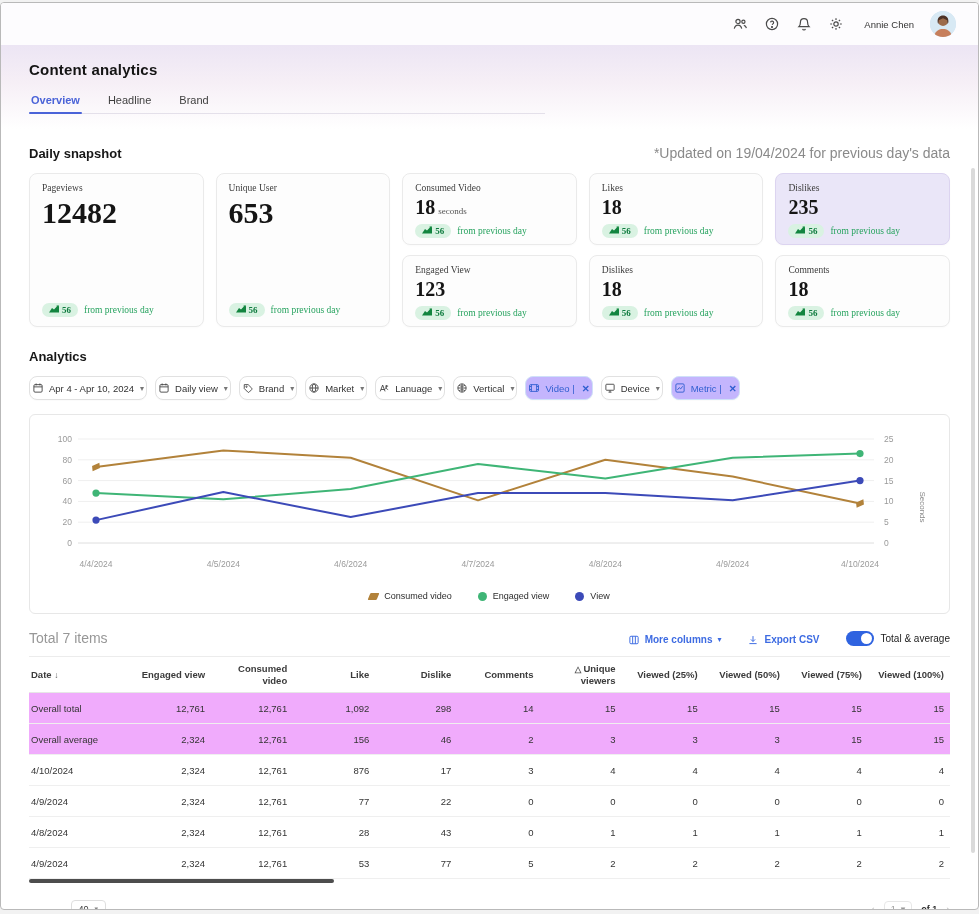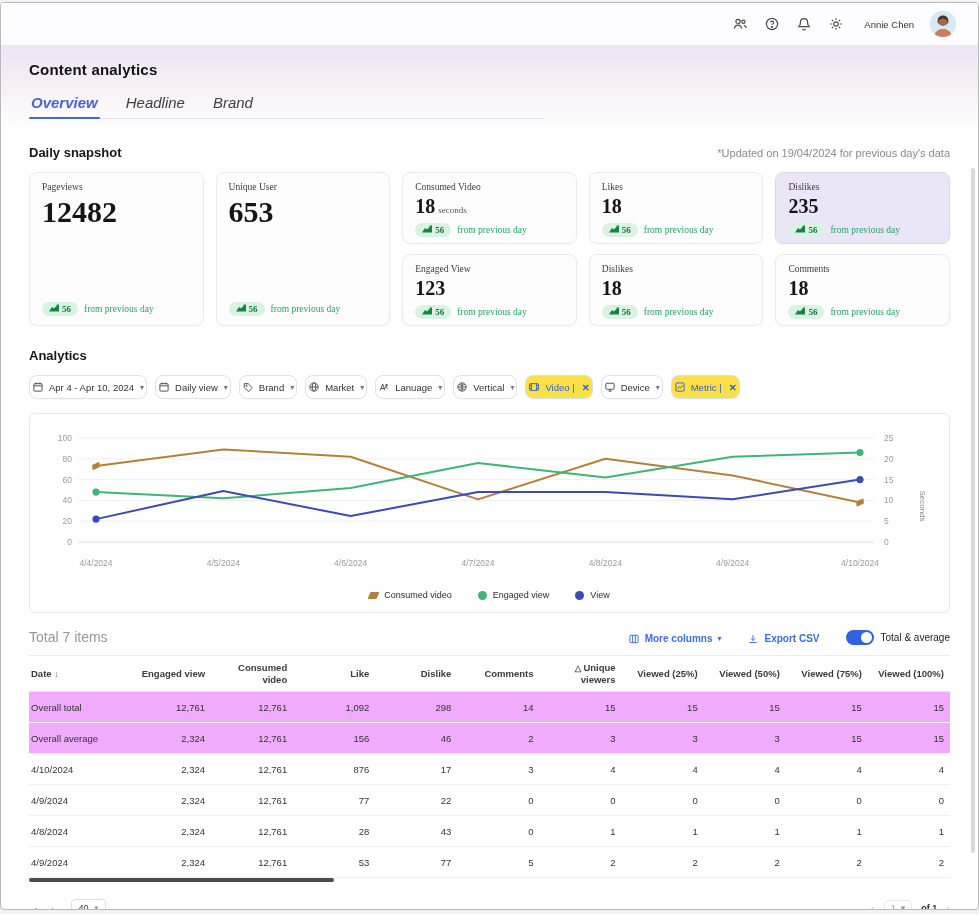--- a/index.html
+++ b/index.html
@@ -15,29 +15,29 @@
   .topbar .tb-icon svg { width:16px; height:16px; stroke:#4a4a4a; fill:none; stroke-width:1.2; }
   .user-name { font-size:9.5px; color:#333; margin-left:4px; }
   .avatar { width:26px; height:26px; border-radius:50%; background:#cfe3f2; overflow:hidden;
             display:inline-flex; align-items:flex-end; justify-content:center; }
 
   
   .page-header { padding:16px 28px 0; height:84px;
      background:linear-gradient(180deg, #ece5f4 0%, #f6eff6 45%, #ffffff 100%); }
   .page-title { font-size:15px; font-weight:bold; color:#141414; letter-spacing:.2px; }
   .tabs { display:flex; gap:24px; margin-top:16px; border-bottom:1px solid #e4e0ea; width:56%; }
-  .tab { font-size:15px; color:#3f3f3f; padding:0 2px 7px; cursor:pointer; position:relative;font-style:italic; }
+  .tab { font-size:11px; color:#3f3f3f; padding:0 2px 7px; cursor:pointer; position:relative; }
   .tab.active { color:#4a63d8; font-weight:bold; }
   .tab.active::after { content:""; position:absolute; left:0; right:0; bottom:-1px; height:2.5px;
                        background:#4a63d8; border-radius:2px; }
 
   
   .section-row { display:flex; justify-content:space-between; align-items:baseline; padding:16px 28px 0; }
   .section-title { font-size:13px; font-weight:bold; color:#171717; }
-  .updated-note { font-size:11px; color:#8a8a8a; }
+  .updated-note { font-size:14px; color:#8a8a8a; }
   .cards { display:grid; grid-template-columns:repeat(5,1fr); grid-template-rows:72px 72px;
            gap:10px 12px; margin:12px 28px 0; }
   .card { background:#fdfdfd; border:1px solid #eaeaea; border-radius:8px; padding:9px 12px;
           display:flex; flex-direction:column; box-shadow:0 1px 2px rgba(0,0,0,.02);font-family:Liberation Serif, serif; }
   .card.tall { grid-row:span 2; }
   .card.highlight { background:#eae6f8; border-color:#dcd4f0; }
   .card-label { font-size:9.5px; color:#3c3c3c; }
   .card-value { font-size:20px; font-weight:bold; color:#151515; margin-top:4px; line-height:1.05; }
   .card.tall .card-value { font-size:30px; }
   .card-unit { font-size:9px; font-weight:normal; color:#555; margin-left:3px; }
@@ -49,21 +49,21 @@
   .delta-text { font-size:9.5px; color:#27a35f; }
 
   
   .analytics-title { font-size:13px; font-weight:bold; color:#171717; margin:22px 28px 0; }
   .chips { display:flex; gap:8px; margin:12px 28px 0; flex-wrap:nowrap; }
   .chip { display:inline-flex; align-items:center; gap:5px; border:1px solid #e1e1e1; background:#fff;
           border-radius:8px; padding:5px 2px; font-size:9.5px; color:#323232; cursor:pointer;
           white-space:nowrap; box-shadow:0 1px 1px rgba(0,0,0,.02); }
   .chip svg { width:12px; height:12px; stroke:#444; fill:none; stroke-width:1.2; }
   .chip .chev { font-size:8px; color:#777; margin-left:1px; }
-  .chip.selected { background:#fde047; border-color:#cfe0f8; color:#2f5ed0; }
+  .chip.selected { background:#c4b5fd; border-color:#cfe0f8; color:#2f5ed0; }
   .chip.selected svg { stroke:#2f5ed0; }
   .chip .close-x { font-size:9.5px; color:#2f5ed0; margin-left:2px; font-weight:bold; }
 
   
   .chart-panel { margin:14px 28px 0; border:1px solid #e7e7e7; border-radius:6px;
                  padding:14px 6px 6px; background:#fff; }
   .legend { display:flex; justify-content:center; gap:26px; padding:8px 0 6px; }
   .legend-item { display:flex; align-items:center; gap:6px; font-size:9px; color:#2d2d2d; }
   .legend-marker { width:9px; height:9px; border-radius:50%; }
   .legend-marker.skew { border-radius:1px; width:9px; height:7px; transform:skewX(-22deg); }

